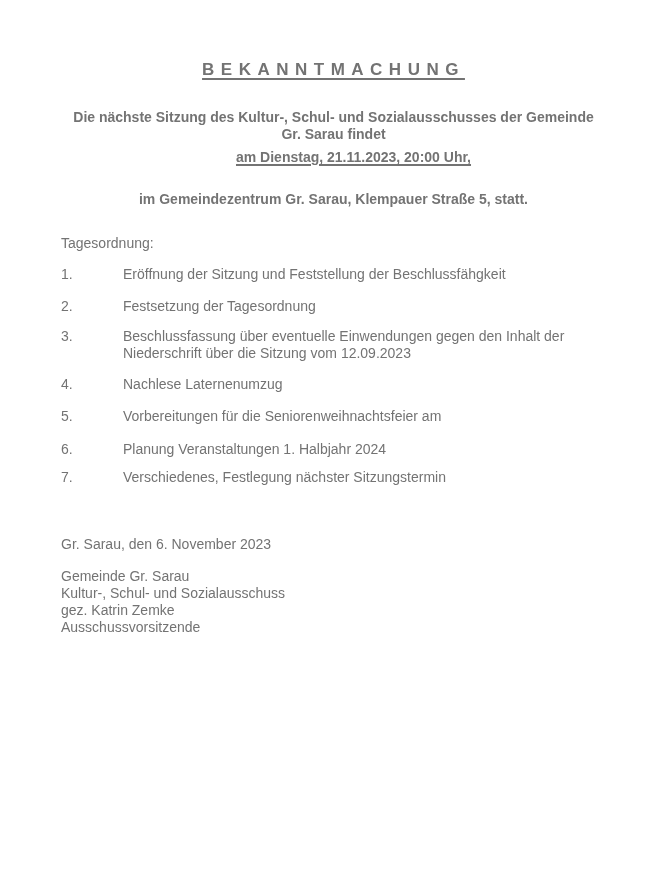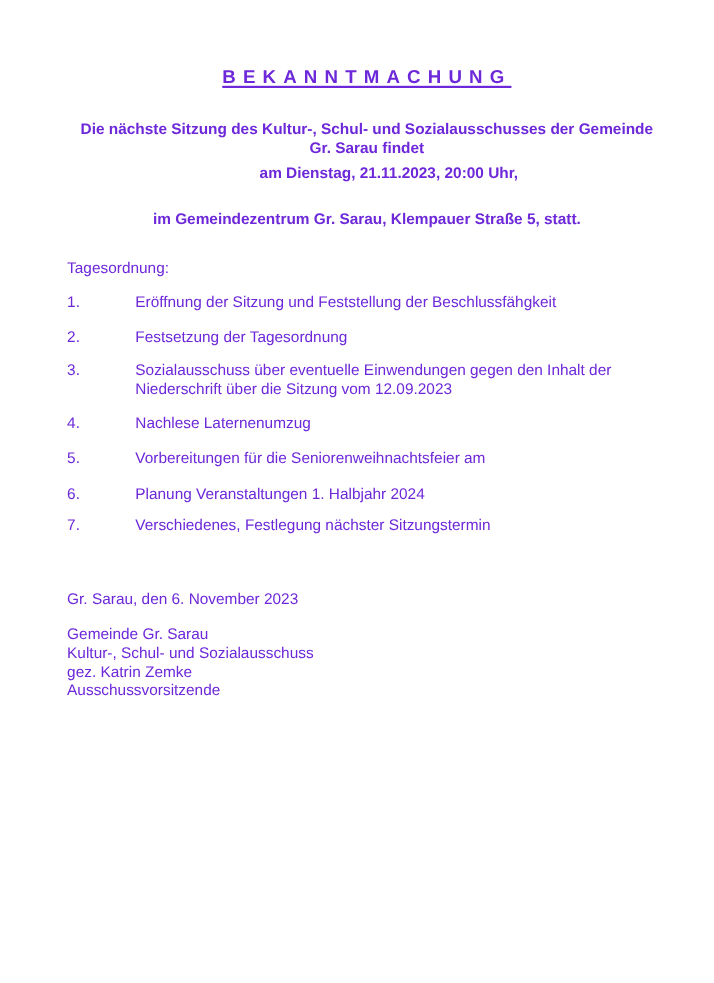--- a/index.html
+++ b/index.html
@@ -5,21 +5,21 @@
   html, body {
     margin: 0;
     padding: 0;
     background: #ffffff;
   }
   .page {
     position: relative;
     width: 649px;
     height: 894px;
     background: #ffffff;
-    color: #6d28d9;
+    color: #737373;
     font-family: "Liberation Sans", "DejaVu Sans", sans-serif;
     font-size: 14px;
     line-height: 17px;
     box-sizing: border-box;
     padding: 60px 43px 0 61px;
     overflow: hidden;
   }
   .doc-title {
     text-align: center;
     font-weight: bold;
@@ -29,20 +29,21 @@
   }
   .doc-title .u-title {
     text-decoration: underline;
     text-decoration-thickness: 2px;
     text-underline-offset: 3px;
   }
   .centered { text-align: center; font-weight: bold; }
   .intro { margin-top: 29px; }
   .date-line { margin-top: 6px; }
   .date-line .u-date {
+    text-decoration: underline;
     text-decoration-thickness: 1.5px;
     text-underline-offset: 2px;
     margin-left: 40px;
   }
   .location-line { margin-top: 25px; }
   .agenda-heading { margin-top: 27px; font-weight: normal; }
   .agenda-item { display: flex; }
   .agenda-item .num { flex: 0 0 62px; width: 62px; }
   .agenda-item .text { flex: 1 1 auto; }
   .mt14 { margin-top: 14px; }
@@ -81,21 +82,21 @@
   </div>
 
   <div class="agenda-item mt15">
     <span class="num">2.</span>
     <span class="text">Festsetzung der Tagesordnung</span>
   </div>
 
   <div class="agenda-item mt13">
     <span class="num">3.</span>
     <span class="text">
-      <div>Sozialausschuss über eventuelle Einwendungen gegen den Inhalt der</div>
+      <div>Beschlussfassung über eventuelle Einwendungen gegen den Inhalt der</div>
       <div>Niederschrift über die Sitzung vom 12.09.2023</div>
     </span>
   </div>
 
   <div class="agenda-item mt14">
     <span class="num">4.</span>
     <span class="text">Nachlese Laternenumzug</span>
   </div>
 
   <div class="agenda-item mt15">

